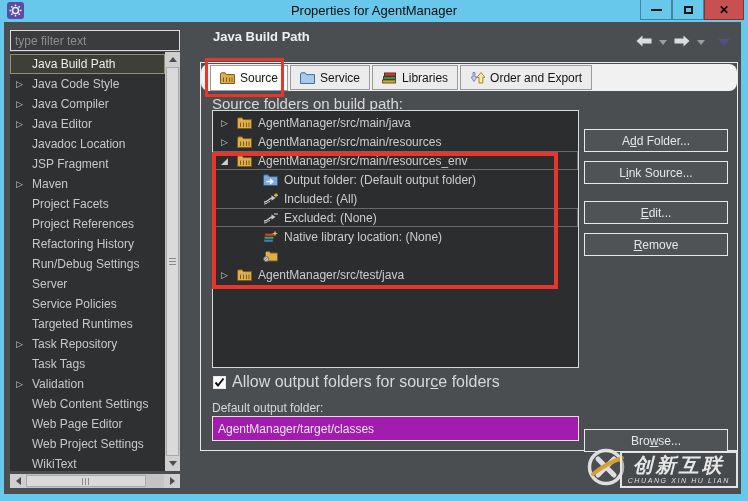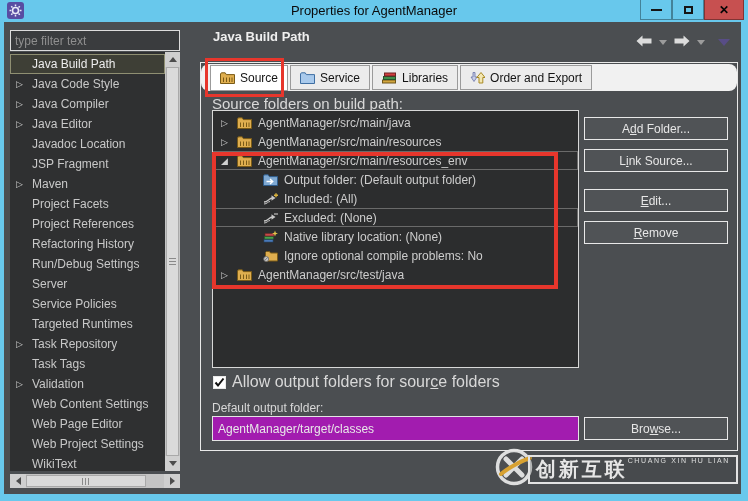--- a/index.html
+++ b/index.html
@@ -72,41 +72,41 @@
   .src-tree{position:absolute;left:208px;top:88px;width:367px;height:258px;background:#2C2D2E;border:1px solid #D8D8D8;overflow:hidden;padding-top:2px;}
   .tree-row{height:19px;display:flex;align-items:center;color:#CDCDCD;font-size:12px;white-space:nowrap;cursor:default;}
   .tree-row .tw{flex:none;width:16px;margin-left:8px;font-size:9px;color:#D0D0D0;}
   .tree-row .sp{flex:none;width:50px;}
   .tree-row .ti{flex:none;width:18px;display:flex;align-items:center;}
   .tree-row .lbl{margin-left:3px;}
   .tree-row.outlined{outline:1px solid #6A6A6A;outline-offset:-1px;}
   
   .act-btn{position:absolute;left:580px;width:144px;height:23px;background:#505356;border:1px solid #E8E8E8;
     color:#E6E6E6;font-size:12px;display:flex;align-items:center;justify-content:center;
-    font-family:"Liberation Sans",sans-serif;cursor:default;padding:0;}
+    font-family:"Liberation Sans",sans-serif;cursor:default;padding:0;margin-top:12px;}
   .btn-add-folder{top:95px;}
   .btn-link-source{top:127px;}
   .btn-edit{top:167px;}
   .btn-remove{top:199px;}
   .browse-btn{top:395px;}
   .act-btn u{text-decoration:underline;}
   
   .chk-row{position:absolute;left:209px;top:351px;display:flex;align-items:center;gap:6px;}
   .chk{width:13px;height:13px;background:#FFFFFF;border:1px solid #E8E8E8;display:flex;align-items:center;justify-content:center;cursor:default;}
   .chk-label{font-size:16px;color:#D8D8D8;}
   .def-label{position:absolute;left:208px;top:379px;font-size:12px;color:#D8D8D8;}
   .out-input{position:absolute;left:208px;top:394px;width:367px;height:25px;background:#a21caf;
     border:1px solid #E4E4E4;color:#E8E8E8;font-size:12px;padding:0 5px;font-family:"Liberation Sans",sans-serif;outline:none;}
   
   .red-box{position:absolute;border:3px solid #E7362C;pointer-events:none;z-index:20;}
   .red-box-tab{left:201px;top:36px;width:79px;height:39px;}
   .red-box-tree{left:208px;top:130px;width:346px;height:137px;border-width:4px;}
   
   .watermark{position:absolute;right:3px;bottom:3px;display:flex;align-items:center;opacity:.93;z-index:15;}
-  .wm-box{border:2px solid #EFEFEF;padding:0 6px 1px 6px;margin-left:-6px;display:flex;background:rgba(60,62,64,.25);}
+  .wm-box{border:2px solid #EFEFEF;padding:0 6px 1px 6px;margin-left:-6px;display:flex;flex-direction:column;align-items:center;background:rgba(60,62,64,.25);font-style:italic;}
   .wm-cn{font-size:20px;font-weight:bold;color:#F2F2F2;letter-spacing:3px;line-height:24px;white-space:nowrap;}
   .wm-en{font-size:7px;color:#E8E8E8;letter-spacing:1.6px;line-height:8px;white-space:nowrap;}
 </style>
 </head>
 <body>
 
 <div class="window">
 
   <div class="titlebar">
     <span class="app-icon">
@@ -382,21 +382,20 @@
         </div>
         <div class="tree-row">
           <span class="sp"></span>
           <span class="ti">
             <svg width="15" height="12" viewBox="0 0 15 12">
       <path d="M2.5 11 V2.5 L3.3 1.5 H6.5 L7.5 3 H14.5 V11 Z" fill="#DFAE4F" stroke="#7A5B17"></path>
       <circle cx="3.2" cy="9" r="2.5" fill="#C9C9C9" stroke="#6E6E6E" stroke-width=".8"></circle>
       <path d="M1.5 10.7 L4.9 7.3" stroke="#6E6E6E" stroke-width=".9"></path>
             </svg>
           </span>
-          <span class="lbl">Ignore optional compile problems: No</span>
         </div>
         <div class="tree-row">
           <span class="tw">▷</span>
           <span class="ti">
             <svg width="15" height="12" viewBox="0 0 15 12">
               <path d="M.5 11.5 V2 L1.4 .8 H5.2 L6.3 2.6 H14.5 V11.5 Z" fill="#DFAE4F" stroke="#7A5B17"></path>
               <path d="M3.5 5.5 V10 M6.5 5.5 V10 M9.5 5.5 V10 M12 5.5 V10" stroke="#7A5B17" stroke-width="1" fill="none"></path>
             </svg>
           </span>
           <span class="lbl">AgentManager/src/test/java</span>

